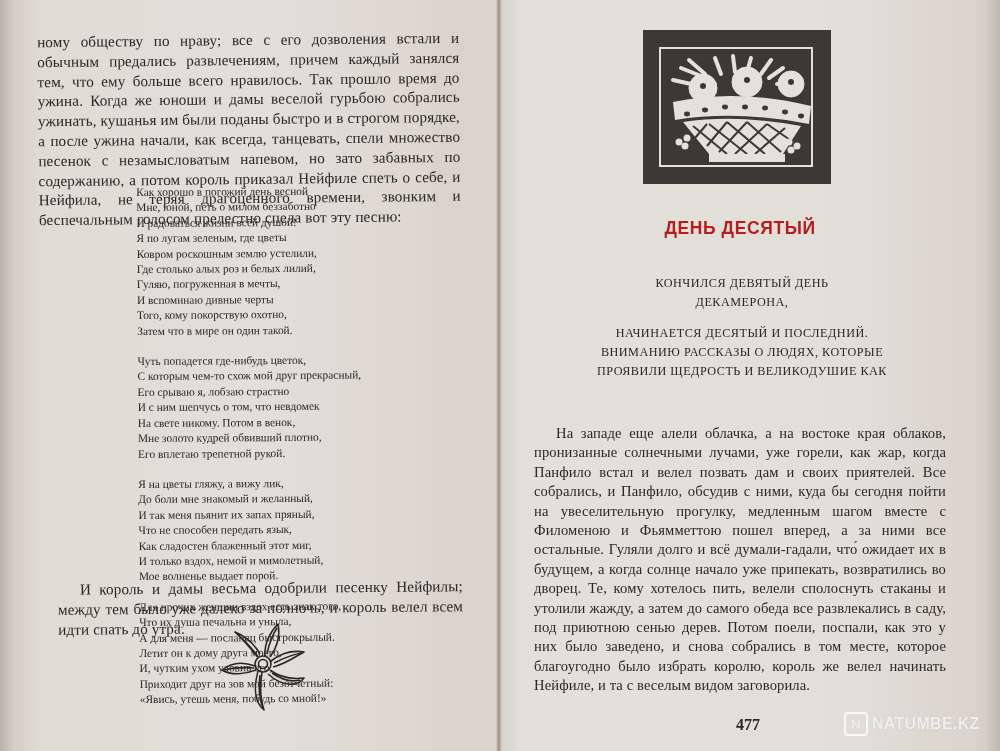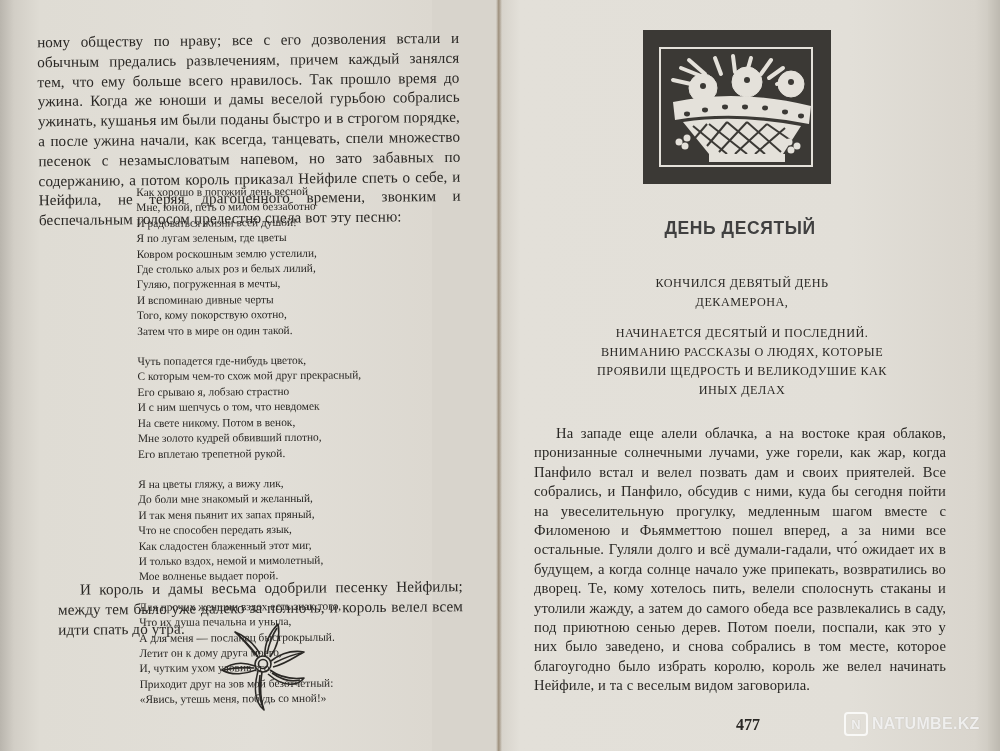--- a/index.html
+++ b/index.html
@@ -45,21 +45,21 @@
 
     .vignette {
       position: absolute; left: 643px; top: 30px; width: 188px; height: 154px;
       background: #3b3935;
     }
     .vignette svg { position: absolute; left: 0; top: 0; }
 
     .heading {
       position: absolute; left: 620px; top: 218px; width: 240px; text-align: center;
       font-family: "Liberation Sans", "DejaVu Sans", sans-serif;
-      font-weight: bold; font-size: 17.5px; letter-spacing: 0.6px; color: #404040;
+      font-weight: bold; font-size: 17.5px; letter-spacing: 0.6px; color: #b91c1c;
     }
     .summary {
       position: absolute; left: 592px; top: 274px; width: 300px; text-align: center;
       font-size: 12.2px; line-height: 19px; letter-spacing: 0.5px; text-transform: uppercase;
     }
     .summary .block { display: block; }
     .summary .gap { height: 12px; }
     .right-text { left: 534px; top: 424px; width: 412px; font-size: 14.6px; line-height: 19.4px; }
     .page-number {
       position: absolute; left: 736px; top: 716px; font-size: 16px; font-weight: bold;
@@ -225,21 +225,20 @@
 
   <div class="heading">ДЕНЬ ДЕСЯТЫЙ</div>
 
   <div class="summary">
     <span class="block">Кончился девятый день</span>
     <span class="block">Декамерона,</span>
     <span class="block gap"></span>
     <span class="block">начинается десятый и последний.</span>
     <span class="block">вниманию рассказы о людях, которые</span>
     <span class="block">проявили щедрость и великодушие как</span>
-    <span class="block">иных делах</span>
   </div>
 
   <div class="prose right-text">
     <p class="indent last">На западе еще алели облачка, а на востоке края облаков, пронизанные солнечными лучами, уже горели, как жар, когда Панфило встал и велел позвать дам и своих приятелей. Все собрались, и Панфило, обсудив с ними, куда бы сегодня пойти на увеселительную прогулку, медленным шагом вместе с Филоменою и Фьямметтою пошел вперед, а за ними все остальные. Гуляли долго и всё думали-гадали, что́ ожидает их в будущем, а когда солнце начало уже припекать, возвратились во дворец. Те, кому хотелось пить, велели сполоснуть стаканы и утолили жажду, а затем до самого обеда все развлекались в саду, под приютною сенью дерев. Потом поели, поспали, как это у них было заведено, и снова собрались в том месте, которое благоугодно было избрать королю, король же велел начинать Нейфиле, и та с веселым видом заговорила.</p>
   </div>
 
   <div class="page-number">477</div>
 
   <div class="watermark">
     <span class="logo">N</span>

